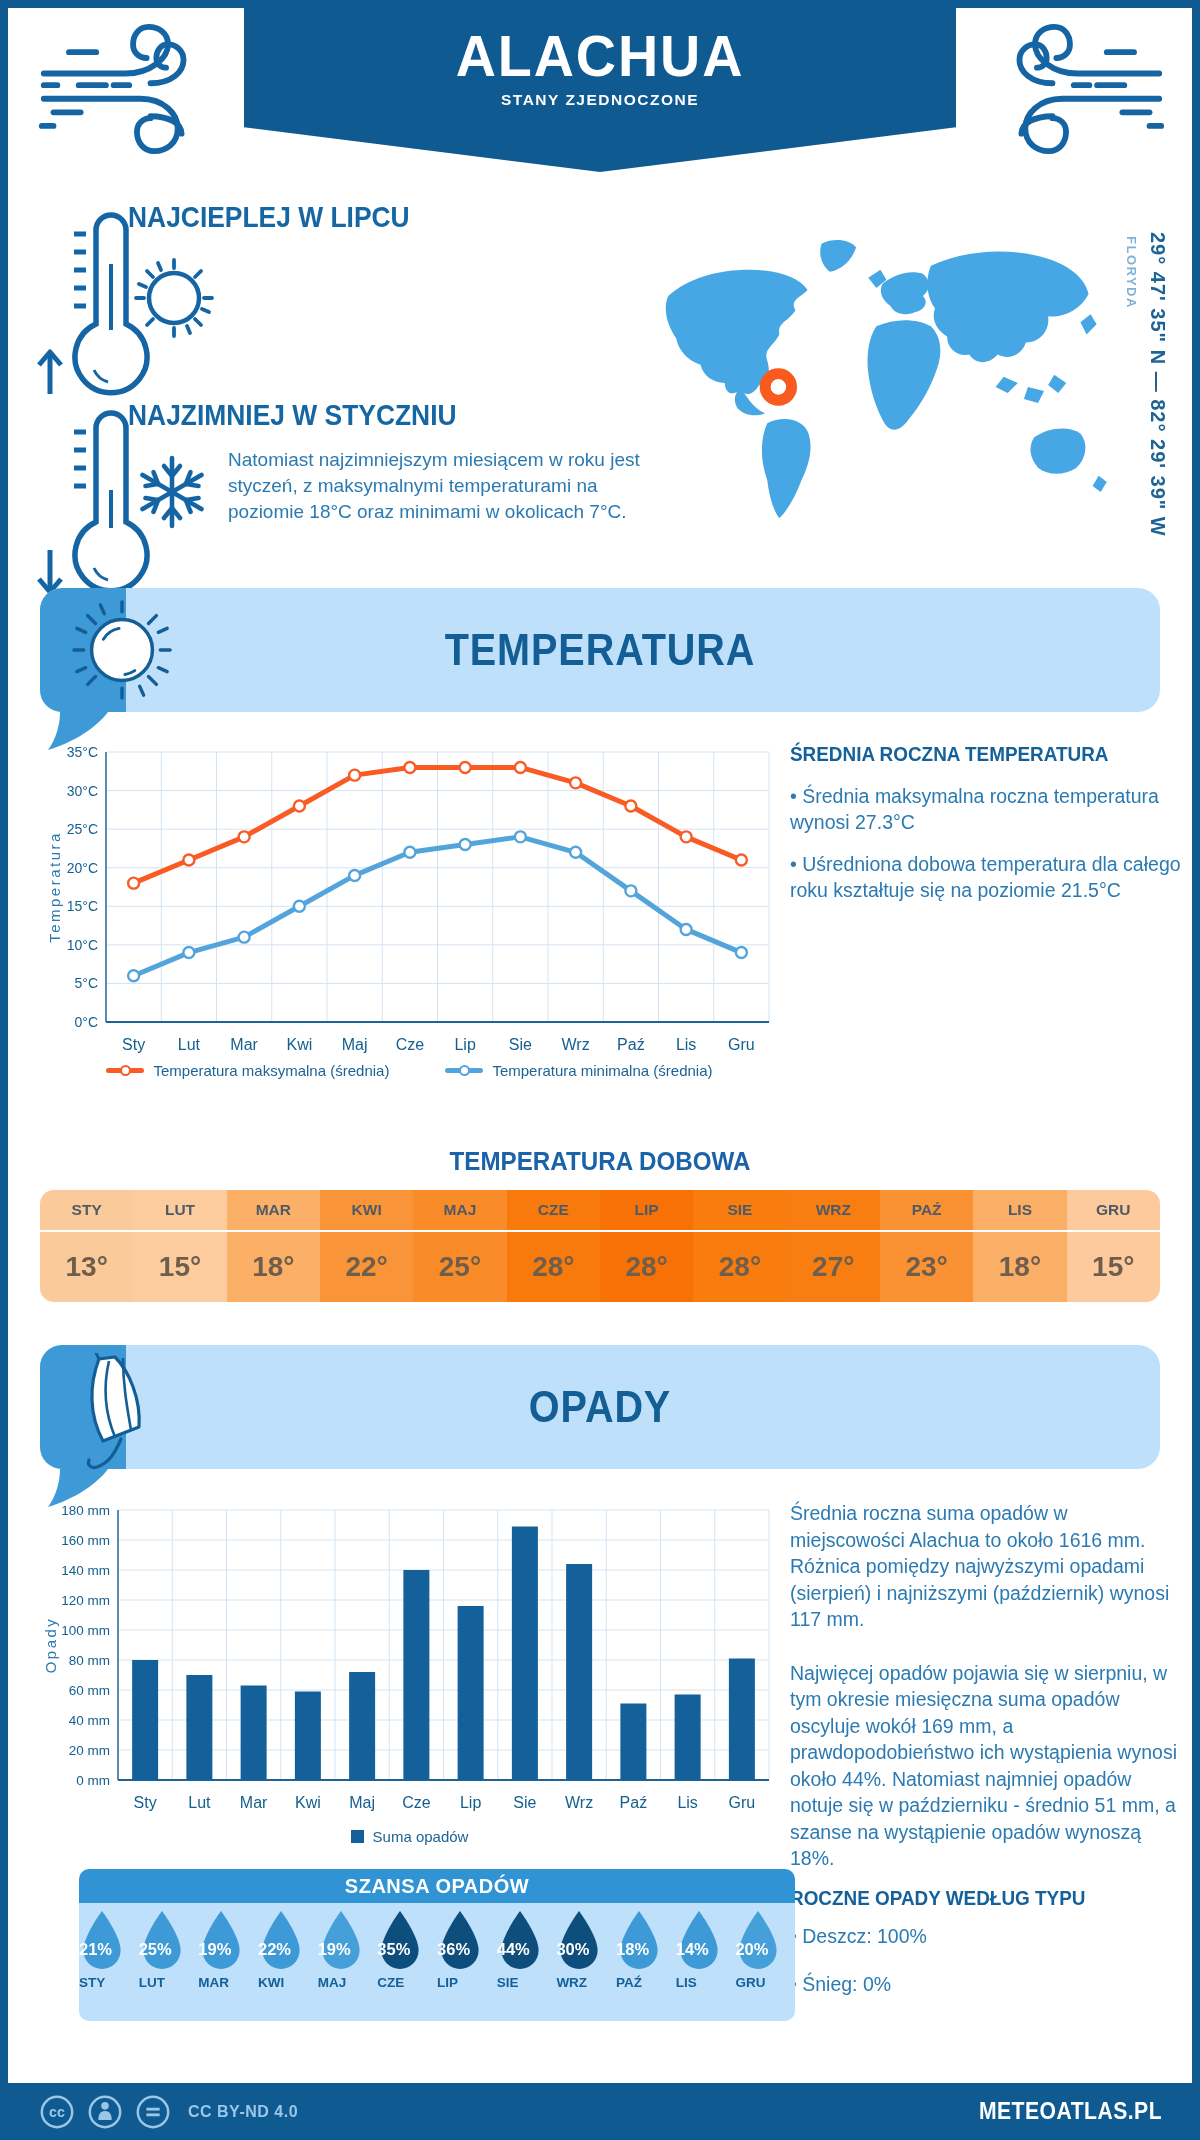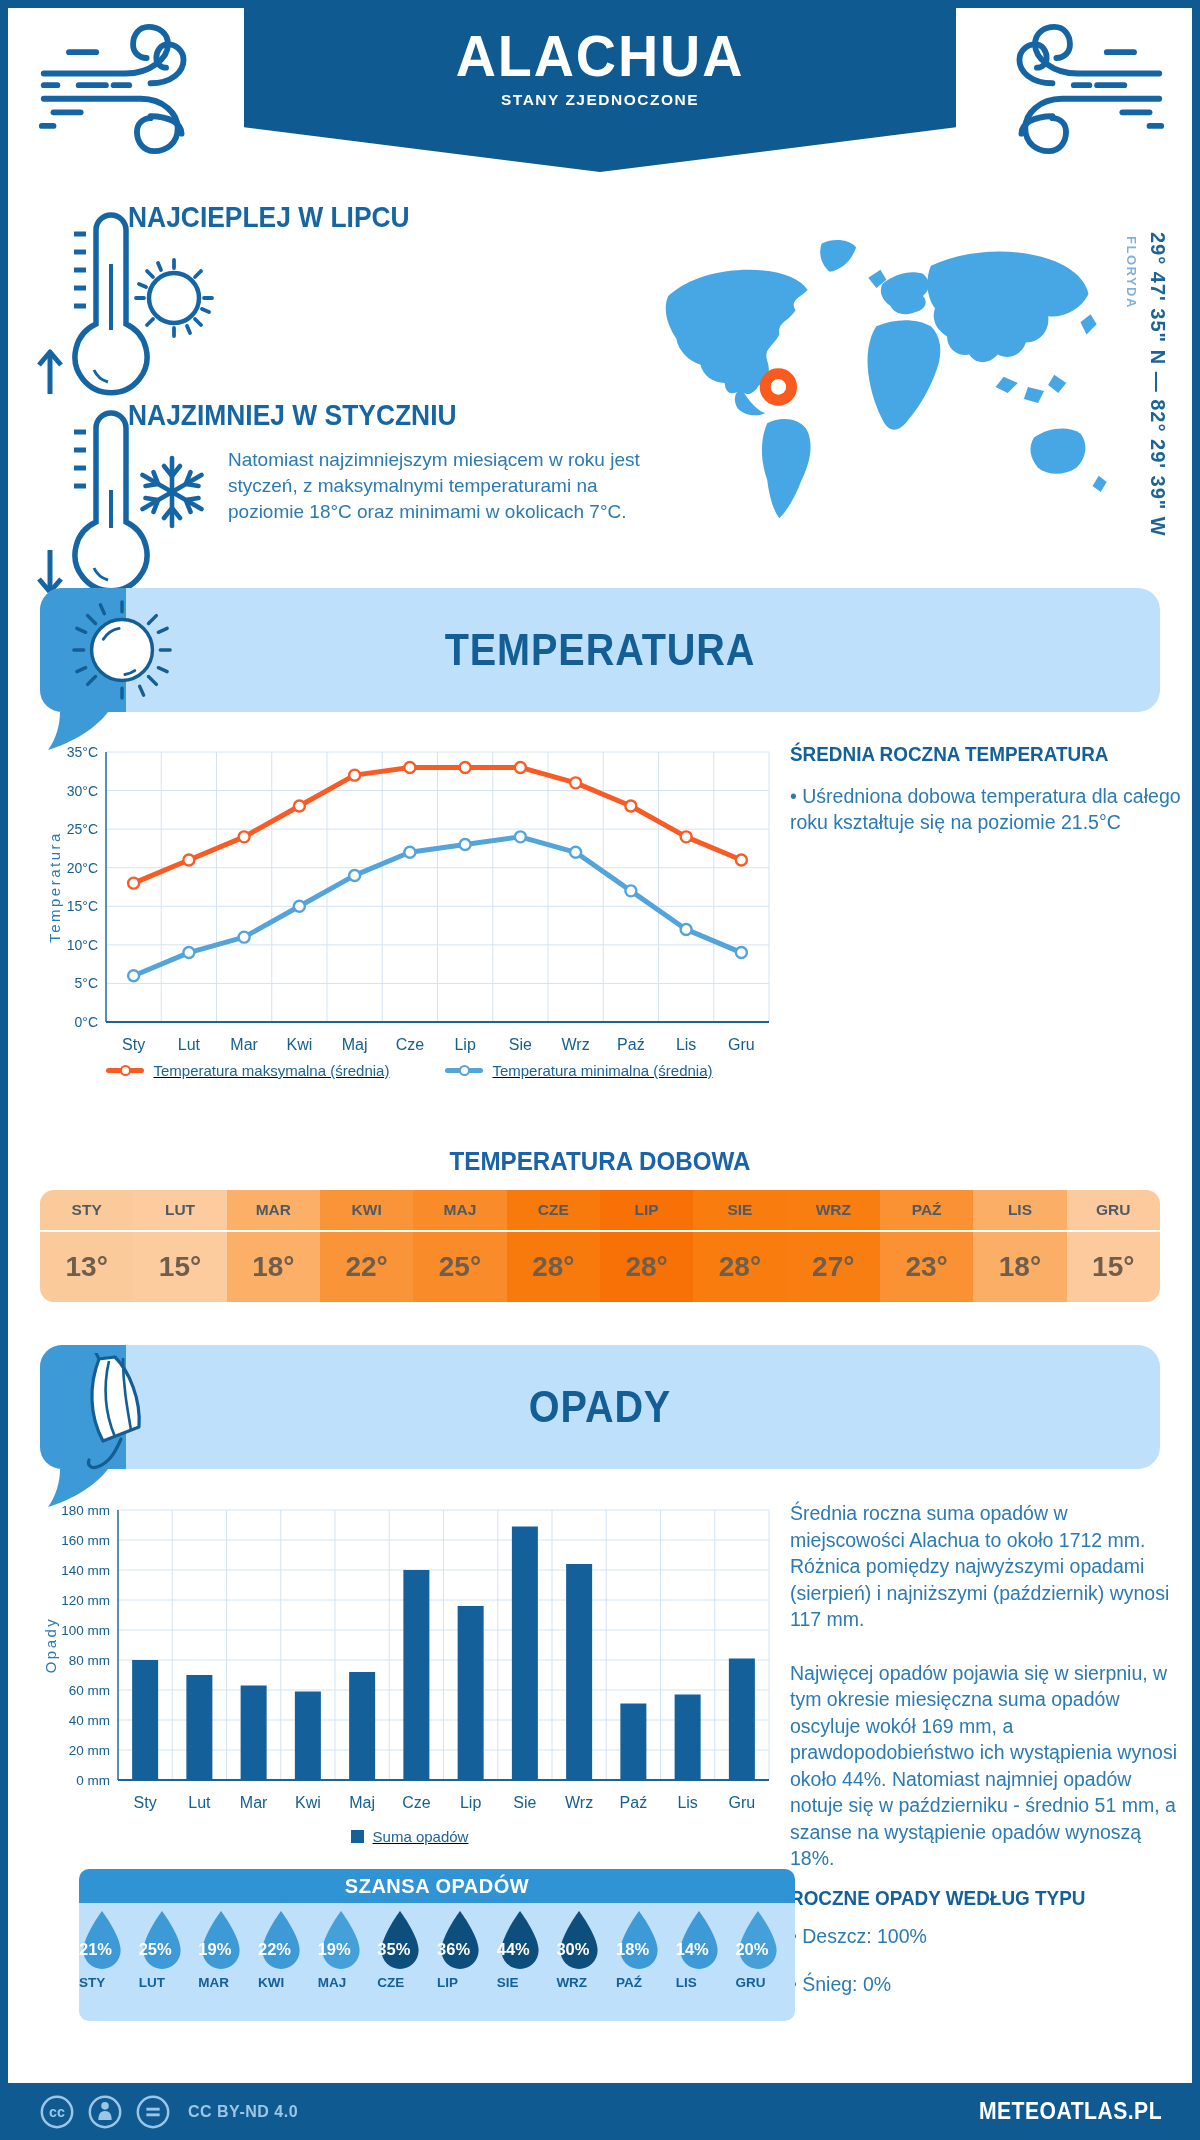--- a/index.html
+++ b/index.html
@@ -37,21 +37,21 @@
 
   
   .col-h{position:absolute;font-size:21px;font-weight:bold;color:#14609a;white-space:nowrap;
          transform:scaleX(.9);transform-origin:left center;}
   .bullet{font-size:19.5px;line-height:1.32;color:#2b7ab2;margin-bottom:17px;}
   .bullet::before{content:"• ";}
   .para{font-size:19.5px;line-height:1.36;color:#2b7ab2;margin-bottom:27px;}
 
   
   .chart-wrap{position:absolute;}
-  .legend{position:absolute;display:flex;justify-content:center;align-items:center;gap:56px;text-decoration:underline;}
+  .legend{position:absolute;display:flex;justify-content:center;align-items:center;gap:56px;}
   .lg-item{display:flex;align-items:center;gap:9px;}
   .lg-line{position:relative;width:38px;height:5px;border-radius:3px;display:inline-block;}
   .lg-dot{position:absolute;left:50%;top:50%;width:7px;height:7px;margin:-5.5px 0 0 -5.5px;border-radius:50%;
           background:#fff;border:2px solid;}
   .lg-sq{width:13px;height:13px;display:inline-block;}
   .lg-lab{font-size:15px;color:#1d6396;}
 
   
   .daily-h{position:absolute;left:40px;top:1146px;width:1120px;text-align:center;font-size:26px;font-weight:bold;
            color:#1b63a8;transform:scaleX(.93);}
@@ -308,20 +308,21 @@
       <div class="lg-item">
         <span class="lg-line" style="background: rgb(84, 164, 220);">
           <span class="lg-dot" style="border-color: rgb(84, 164, 220);"></span>
         </span>
         <span class="lg-lab">Temperatura minimalna (średnia)</span>
       </div>
     </div>
 
   <div class="col-h" style="left:790px;top:742px">ŚREDNIA ROCZNA TEMPERATURA</div>
   <div style="position:absolute;left:790px;top:784px;width:392px">
+    <div class="bullet">Średnia maksymalna roczna temperatura wynosi 27.3°C</div>
     <div class="bullet">Uśredniona dobowa temperatura dla całego roku kształtuje się na poziomie 21.5°C</div>
   </div>
 
   <div class="daily-h">TEMPERATURA DOBOWA</div>
   <div class="daily" id="daily-table">
       <div class="cell" style="background: rgb(251, 202, 154);">
         <div class="m">STY</div>
         <div class="v">13°</div>
       </div>
       <div class="cell" style="background: rgb(252, 203, 158);">
@@ -448,21 +449,21 @@
       <rect x="686.875" y="158.5" width="26" height="121.5" fill="#14609a"></rect>
     </svg>
   <div id="legend-precip" class="legend" style="left:42px;top:1828px;width:735px">
       <div class="lg-item">
         <span class="lg-sq" style="background: rgb(20, 96, 154);"></span>
         <span class="lg-lab">Suma opadów</span>
       </div>
     </div>
 
   <div style="position:absolute;left:790px;top:1500px;width:390px">
-    <div class="para">Średnia roczna suma opadów w miejscowości Alachua to około 1712 mm. Różnica pomiędzy najwyższymi opadami (sierpień) i najniższymi (październik) wynosi 117 mm.</div>
+    <div class="para">Średnia roczna suma opadów w miejscowości Alachua to około 1616 mm. Różnica pomiędzy najwyższymi opadami (sierpień) i najniższymi (październik) wynosi 117 mm.</div>
     <div class="para">Najwięcej opadów pojawia się w sierpniu, w tym okresie miesięczna suma opadów oscyluje wokół 169 mm, a prawdopodobieństwo ich wystąpienia wynosi około 44%. Natomiast najmniej opadów notuje się w październiku - średnio 51 mm, a szanse na wystąpienie opadów wynoszą 18%.</div>
   </div>
   <div class="col-h" style="left:790px;top:1886px">ROCZNE OPADY WEDŁUG TYPU</div>
   <div style="position:absolute;left:790px;top:1924px;width:390px">
     <div class="bullet" style="margin-bottom:22px">Deszcz: 100%</div>
     <div class="bullet">Śnieg: 0%</div>
   </div>
 
   <div class="chance">
     <div class="ch-h">SZANSA OPADÓW</div>

